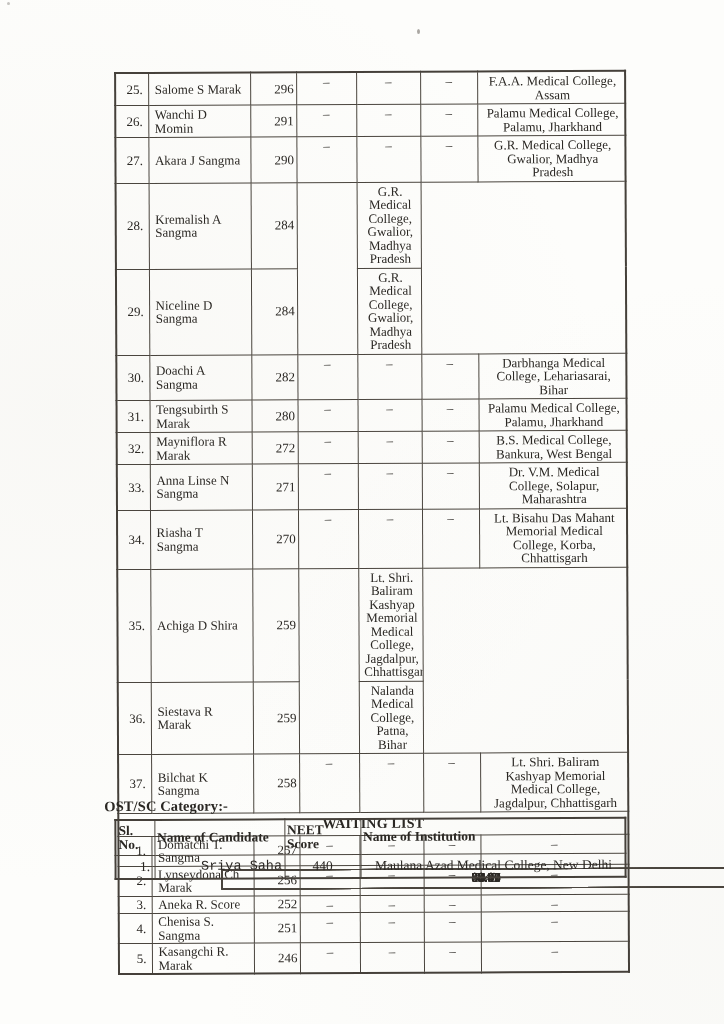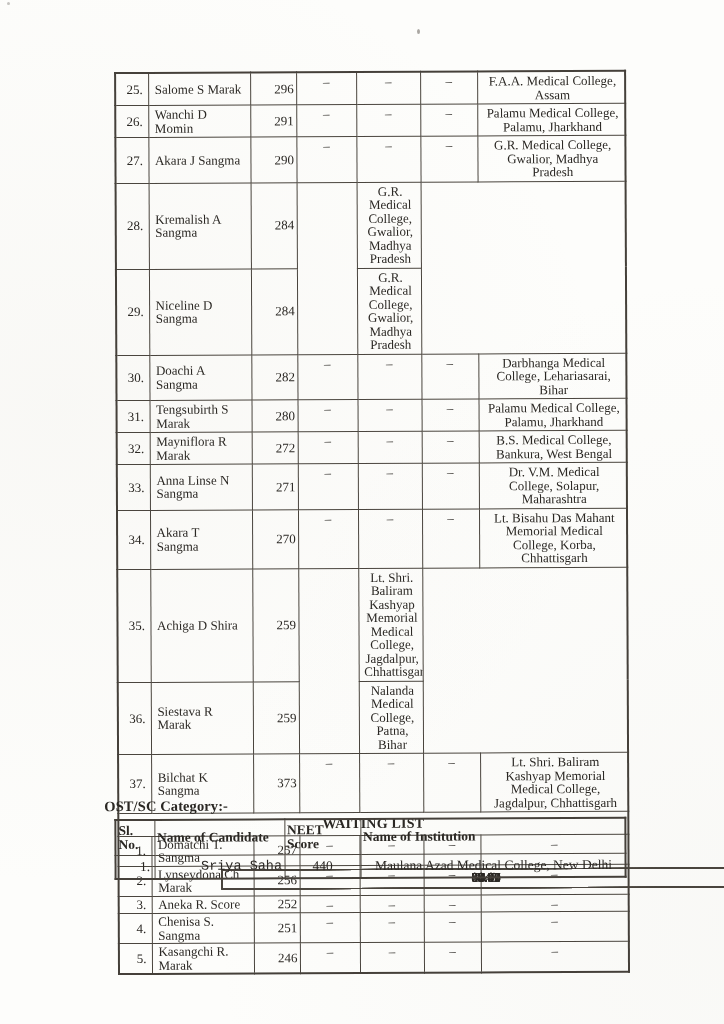--- a/index.html
+++ b/index.html
@@ -161,21 +161,21 @@
             <td class="score">271</td>
             <td class="val top">–</td>
             <td class="val top">–</td>
             <td class="val top">–</td>
             <td class="inst pre">Dr. V.M. Medical
 College, Solapur,
 Maharashtra</td>
           </tr>
           <tr>
             <td class="sl">34.</td>
-            <td class="name pre">Akara T
+            <td class="name pre">Riasha T
 Sangma</td>
             <td class="score">270</td>
             <td class="val top">–</td>
             <td class="val top">–</td>
             <td class="val top">–</td>
             <td class="inst pre">Lt. Bisahu Das Mahant
 Memorial Medical
 College, Korba,
 Chhattisgarh</td>
           </tr>
@@ -199,21 +199,21 @@
             <td class="val bottom">79.49</td>
             <td class="val bottom">64.82</td>
             <td class="val bottom">9.45</td>
             <td class="inst pre">Nalanda Medical
 College, Patna, Bihar</td>
           </tr>
           <tr>
             <td class="sl">37.</td>
             <td class="name pre">Bilchat K
 Sangma</td>
-            <td class="score">373</td>
+            <td class="score">258</td>
             <td class="val top">–</td>
             <td class="val top">–</td>
             <td class="val top">–</td>
             <td class="inst pre">Lt. Shri. Baliram
 Kashyap Memorial
 Medical College,
 Jagdalpur, Chhattisgarh</td>
           </tr>
           <tr>
             <td class="banner" colspan="7">WAITING LIST</td>

